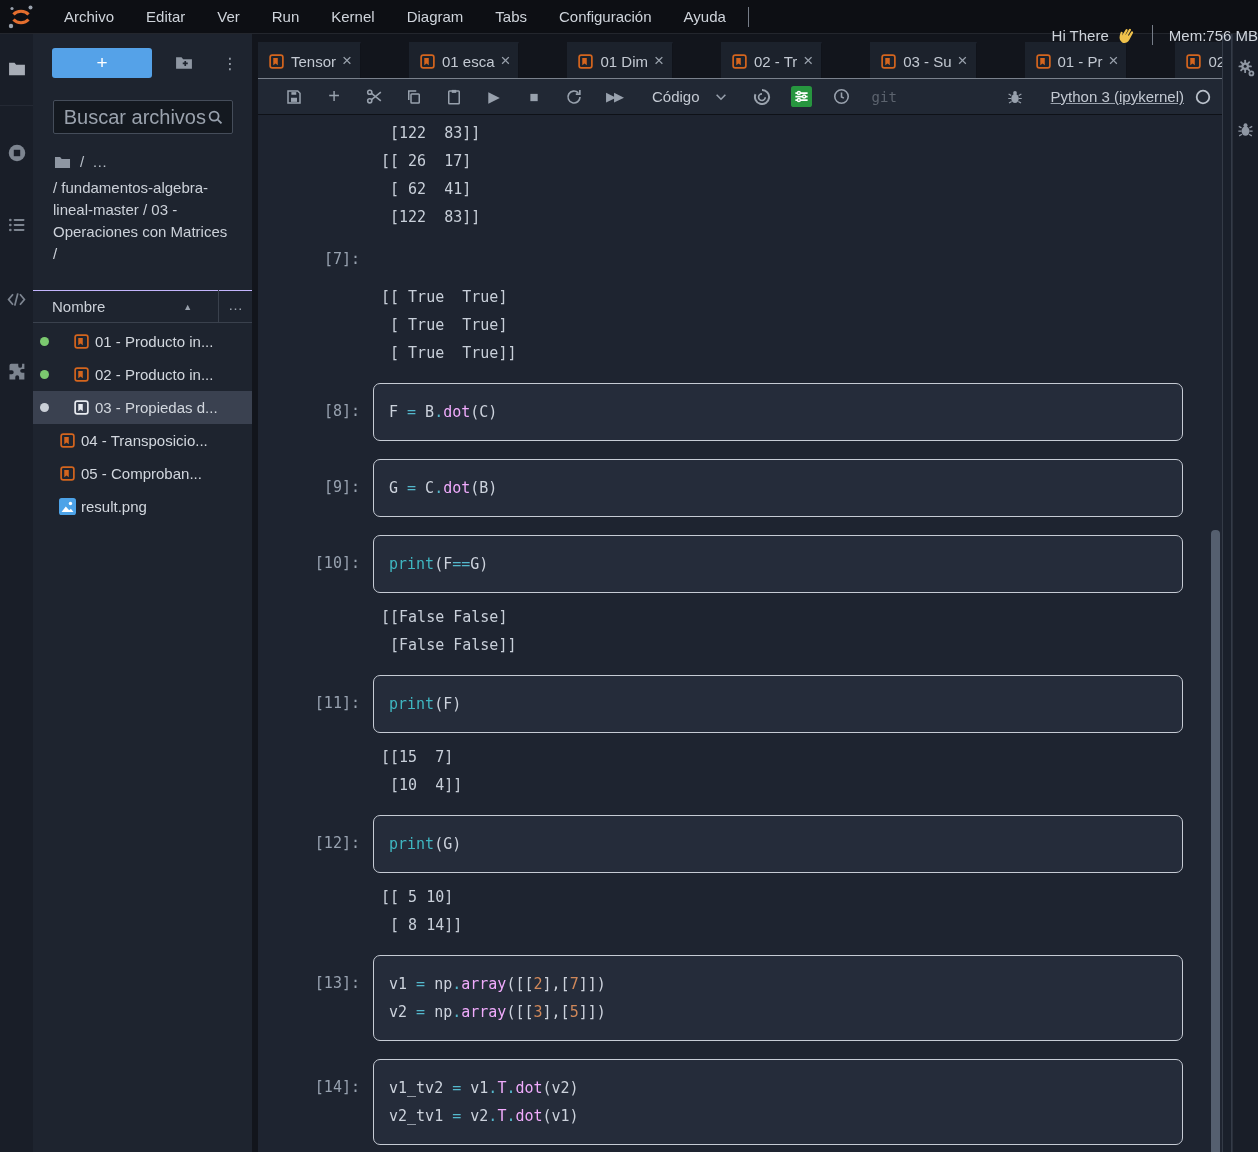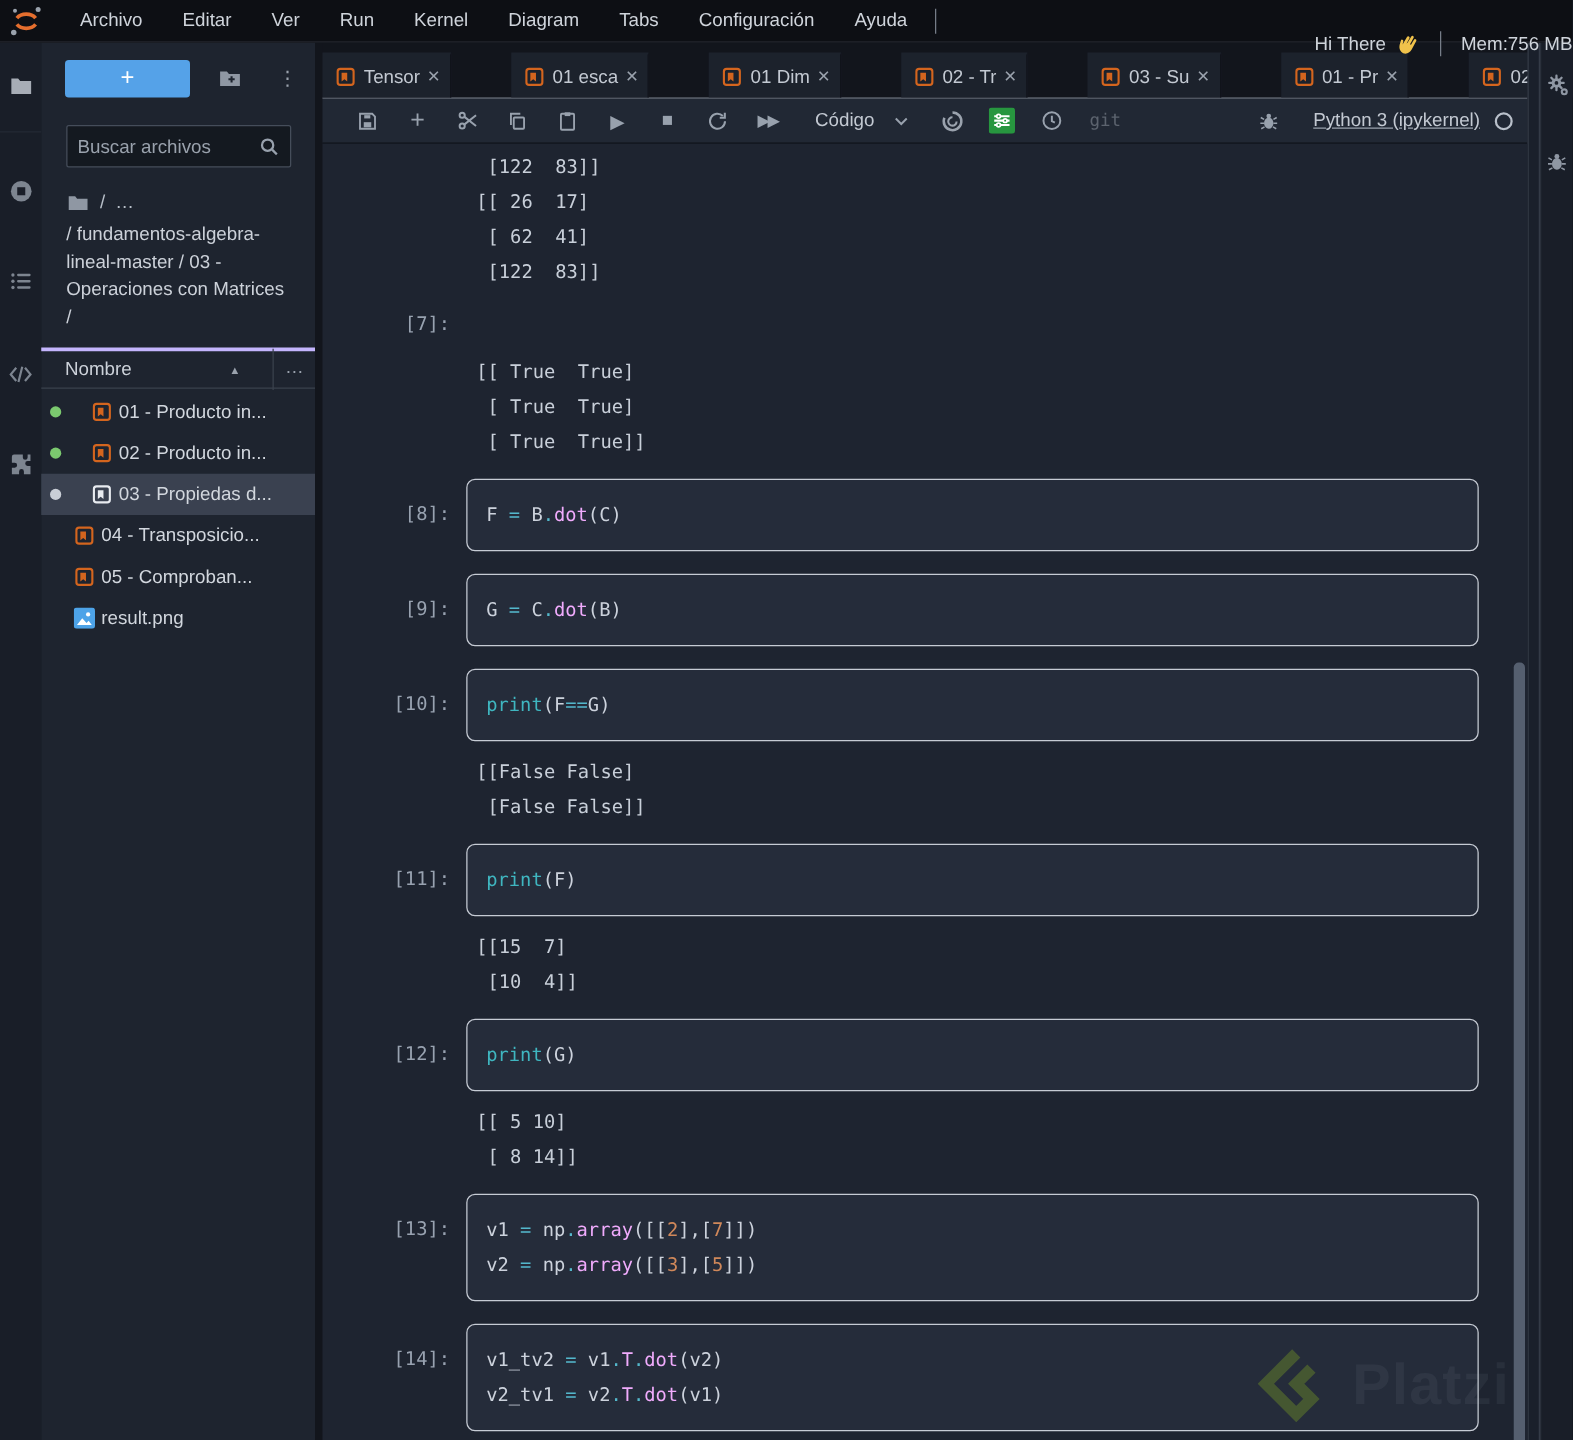--- a/index.html
+++ b/index.html
@@ -30,26 +30,26 @@
   
   .filepanel { width:219px; background:#1e242f; color:#ccd1d9; padding-top:13px; }
   .fp-toolbar { display:flex; align-items:center; padding:0 14px 0 19px; height:32px; }
   .btn-new { width:100px; height:30px; background:#55a2e8; border:none; border-radius:3px;
     color:#fff; font-size:19px; line-height:28px; cursor:pointer; }
   .fp-tool { margin-left:22px; }
   .fp-kebab { margin-left:auto; color:#9aa2ad; font-size:16px; }
   .searchwrap { margin:21px 19px 0 20px; height:34px; border:1px solid #454d5a; background:#141920;
     border-radius:2px; display:flex; align-items:center; padding:0 8px; }
   .searchwrap input { flex:1; background:transparent; border:none; outline:none; color:#4d7c0f;
-    font-size:15px; font-family:inherit; min-width:0;}
+    font-size:20px; font-family:inherit; min-width:0;text-align:right;}
   .searchwrap input::placeholder { color:#9aa2ad; }
   .breadcrumb { padding:15px 18px 0 20px; font-size:15px; line-height:22px; }
   .bc-top { display:flex; align-items:center; gap:8px; height:26px; margin-bottom:2px; color:#b9c0ca;}
   .bc-path { color:#ccd1d9; word-break:break-word; }
-  .fp-header { margin-top:13px; border-top:3px solid #c4b5fd; border-bottom:1px solid #3a414d;
+  .fp-header { margin-top:25px; border-top:1px solid #c4b5fd; border-bottom:1px solid #3a414d;
     height:33px; display:flex; align-items:center; padding-left:19px; font-size:15px; }
   .fp-header .sort { font-size:9px; color:#9aa2ad; margin-left:78px; }
   .fp-header .hdr-more { margin-left:auto; border-left:1px solid #3a414d; width:34px; text-align:center;
     color:#9aa2ad; height:33px; line-height:30px; }
   .filelist { padding-top:2px; }
   .frow { height:33px; display:flex; align-items:center; font-size:15px; color:#d2d7de; cursor:pointer;}
   .frow.selected { background:#3a4150; }
   .frow .dot { width:9px; height:9px; border-radius:50%; margin-left:7px; margin-right:24px; flex:none;}
   .frow .dot.green{ background:#7bc96f; } .frow .dot.gray{ background:#c9ced6; }
   .frow .spacer { width:26px; flex:none; }
@@ -530,28 +530,20 @@
 
   <div class="cell-row">
     <div class="prompt">[14]:</div>
     <div class="cellbox">
               <div class="code-line"><span class="tk-plain">v1_tv2 </span><span class="tk-op">=</span><span class="tk-plain"> v1</span><span class="tk-op">.</span><span class="tk-prop">T</span><span class="tk-op">.</span><span class="tk-prop">dot</span><span class="tk-plain">(v2)</span></div>
               <div class="code-line"><span class="tk-plain">v2_tv1 </span><span class="tk-op">=</span><span class="tk-plain"> v2</span><span class="tk-op">.</span><span class="tk-prop">T</span><span class="tk-op">.</span><span class="tk-prop">dot</span><span class="tk-plain">(v1)</span></div>
             </div>
   </div>
 </div>
       <div class="scrollthumb"></div>
-      <div class="watermark">
-        <span>
-          <svg width="62" height="62" viewBox="0 0 24 24" fill="none" stroke="rgba(86,110,44,0.65)" stroke-width="3.6">
-              <path d="M12 2.6 2.6 12 12 21.4l4.7-4.7L12 12l4.7-4.7"></path>
-            </svg>
-        </span>
-        <span class="wm-text">Platzi</span>
-      </div>
     </div>
   </div>
 
   <div class="rightrail"></div>
 
   <div class="rightbar">
     <span>
       <svg width="20" height="20" viewBox="0 0 24 24">
         <g fill="#8f97a3">
           <rect x="9.9" y="2" width="2.2" height="16" rx="1"></rect>

